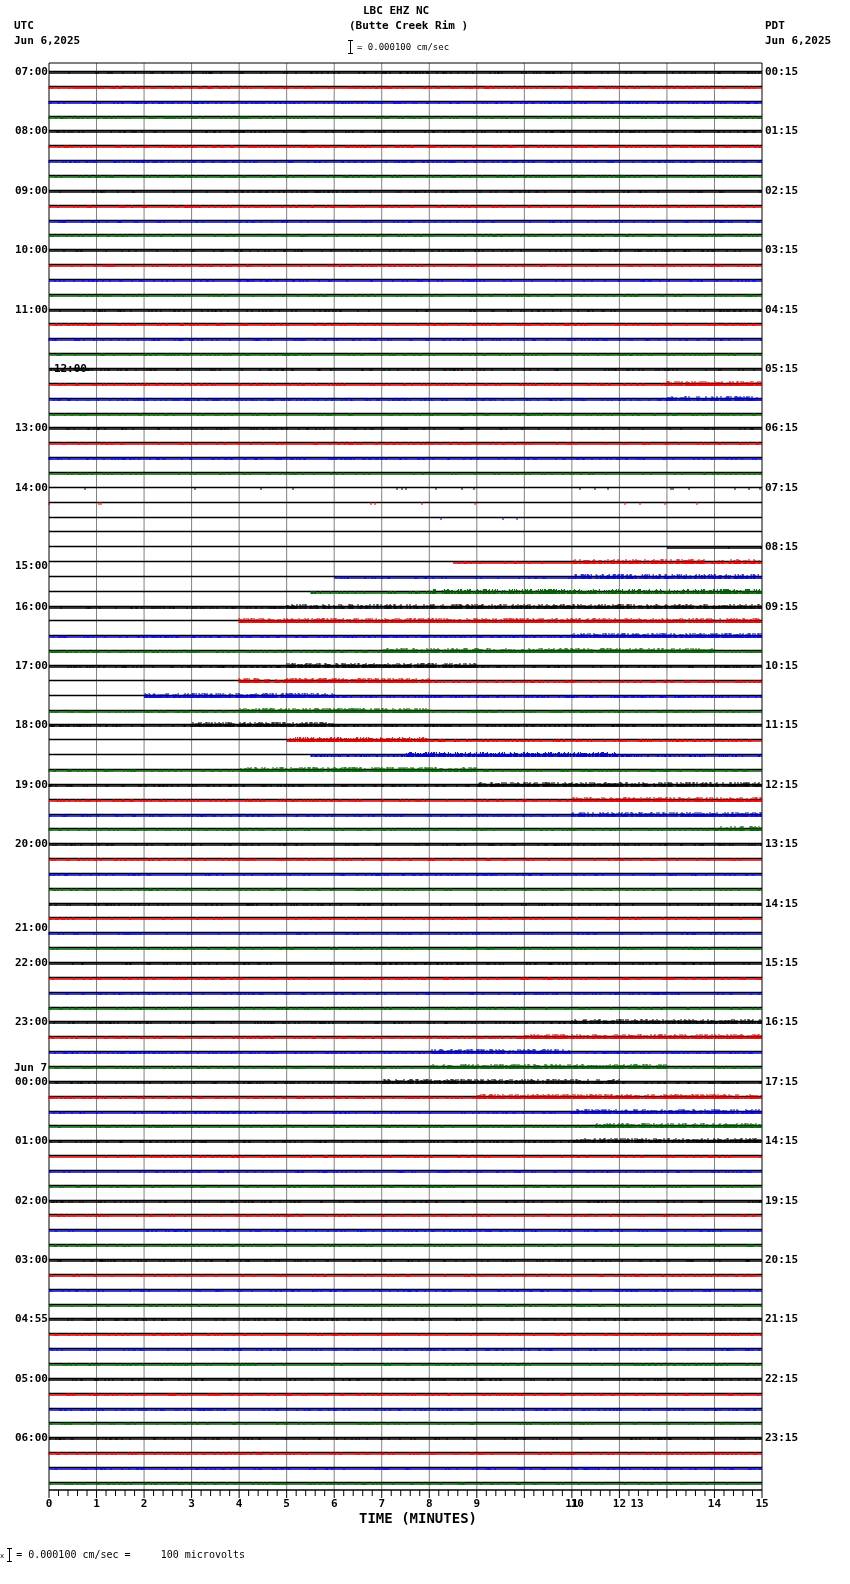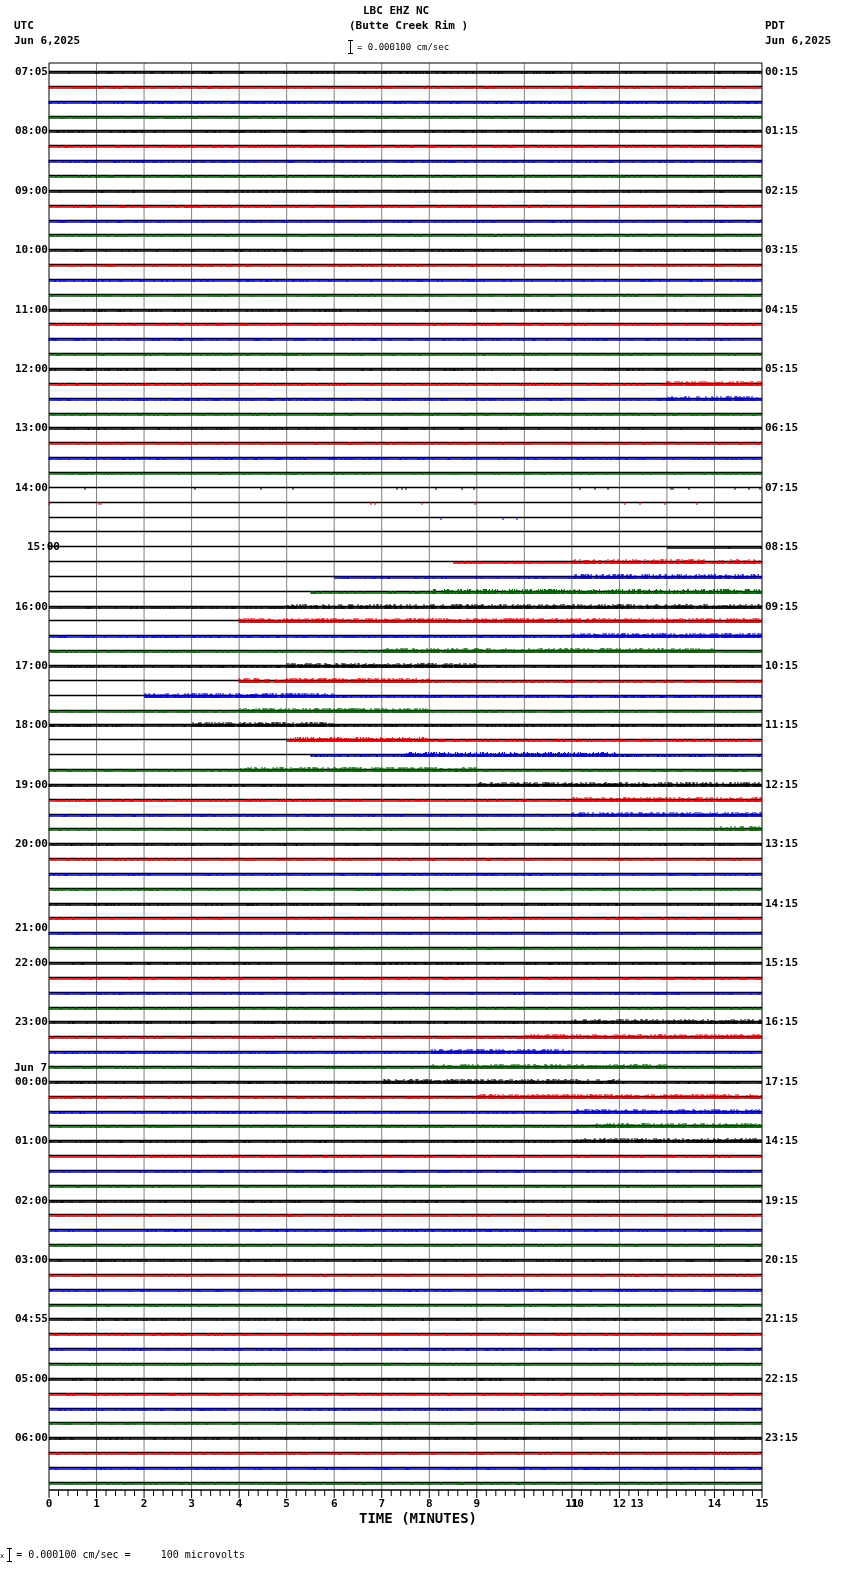--- a/index.html
+++ b/index.html
@@ -402,29 +402,29 @@
     <line x1="695.4533333333333" y1="1490" x2="695.4533333333333" y2="1496" stroke="#000" stroke-width="1"></line>
     <line x1="704.9599999999999" y1="1490" x2="704.9599999999999" y2="1496" stroke="#000" stroke-width="1"></line>
     <line x1="714.4666666666666" y1="1490" x2="714.4666666666666" y2="1498" stroke="#000" stroke-width="1"></line>
     <line x1="723.9733333333332" y1="1490" x2="723.9733333333332" y2="1496" stroke="#000" stroke-width="1"></line>
     <line x1="733.4799999999999" y1="1490" x2="733.4799999999999" y2="1496" stroke="#000" stroke-width="1"></line>
     <line x1="742.9866666666667" y1="1490" x2="742.9866666666667" y2="1496" stroke="#000" stroke-width="1"></line>
     <line x1="752.4933333333333" y1="1490" x2="752.4933333333333" y2="1496" stroke="#000" stroke-width="1"></line>
     <line x1="762" y1="1490" x2="762" y2="1498" stroke="#000" stroke-width="1"></line>
   </svg>
 <div id="labels">
-    <div class="lbl-left" style="top:66px;">07:05</div>
+    <div class="lbl-left" style="top:66px;">07:00</div>
     <div class="lbl-left" style="top:125px;">08:00</div>
     <div class="lbl-left" style="top:185px;">09:00</div>
     <div class="lbl-left" style="top:244px;">10:00</div>
     <div class="lbl-left" style="top:304px;">11:00</div>
-    <div class="lbl-left" style="top:363px;">12:00</div>
+    <div class="lbl-left" style="top:363px;padding-left:39px;">12:00</div>
     <div class="lbl-left" style="top:422px;">13:00</div>
     <div class="lbl-left" style="top:482px;">14:00</div>
-    <div class="lbl-left" style="top:541px;padding-left:12px;">15:00</div>
+    <div class="lbl-left" style="top:560px;">15:00</div>
     <div class="lbl-left" style="top:601px;">16:00</div>
     <div class="lbl-left" style="top:660px;">17:00</div>
     <div class="lbl-left" style="top:719px;">18:00</div>
     <div class="lbl-left" style="top:779px;">19:00</div>
     <div class="lbl-left" style="top:838px;">20:00</div>
     <div class="lbl-left" style="top:898px;margin-top:24px;">21:00</div>
     <div class="lbl-left" style="top:957px;">22:00</div>
     <div class="lbl-left" style="top:1016px;">23:00</div>
     <div class="lbl-left" style="top:1076px;">00:00</div>
     <div class="lbl-left" style="top:1135px;">01:00</div>

